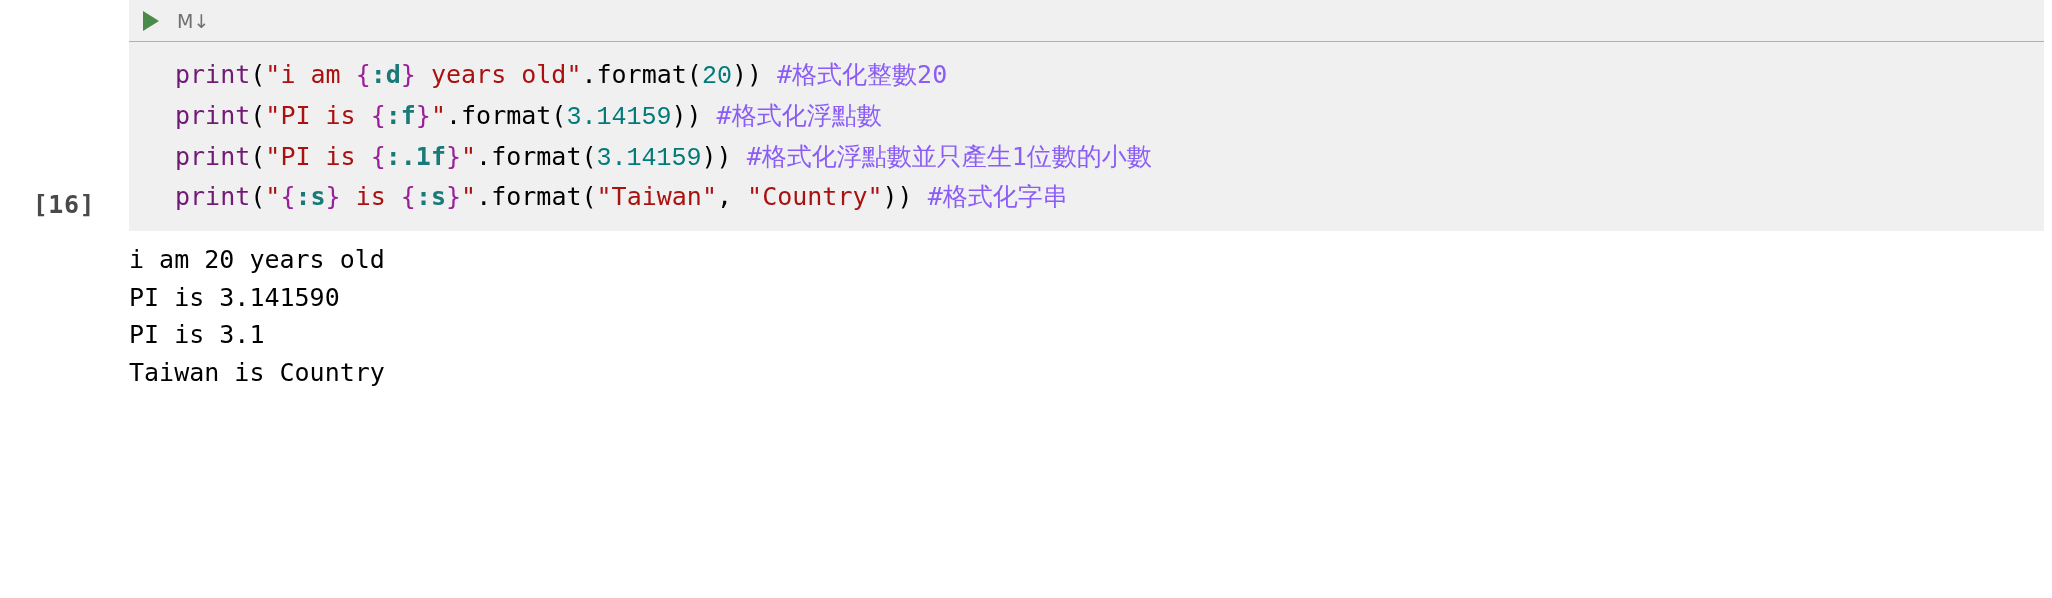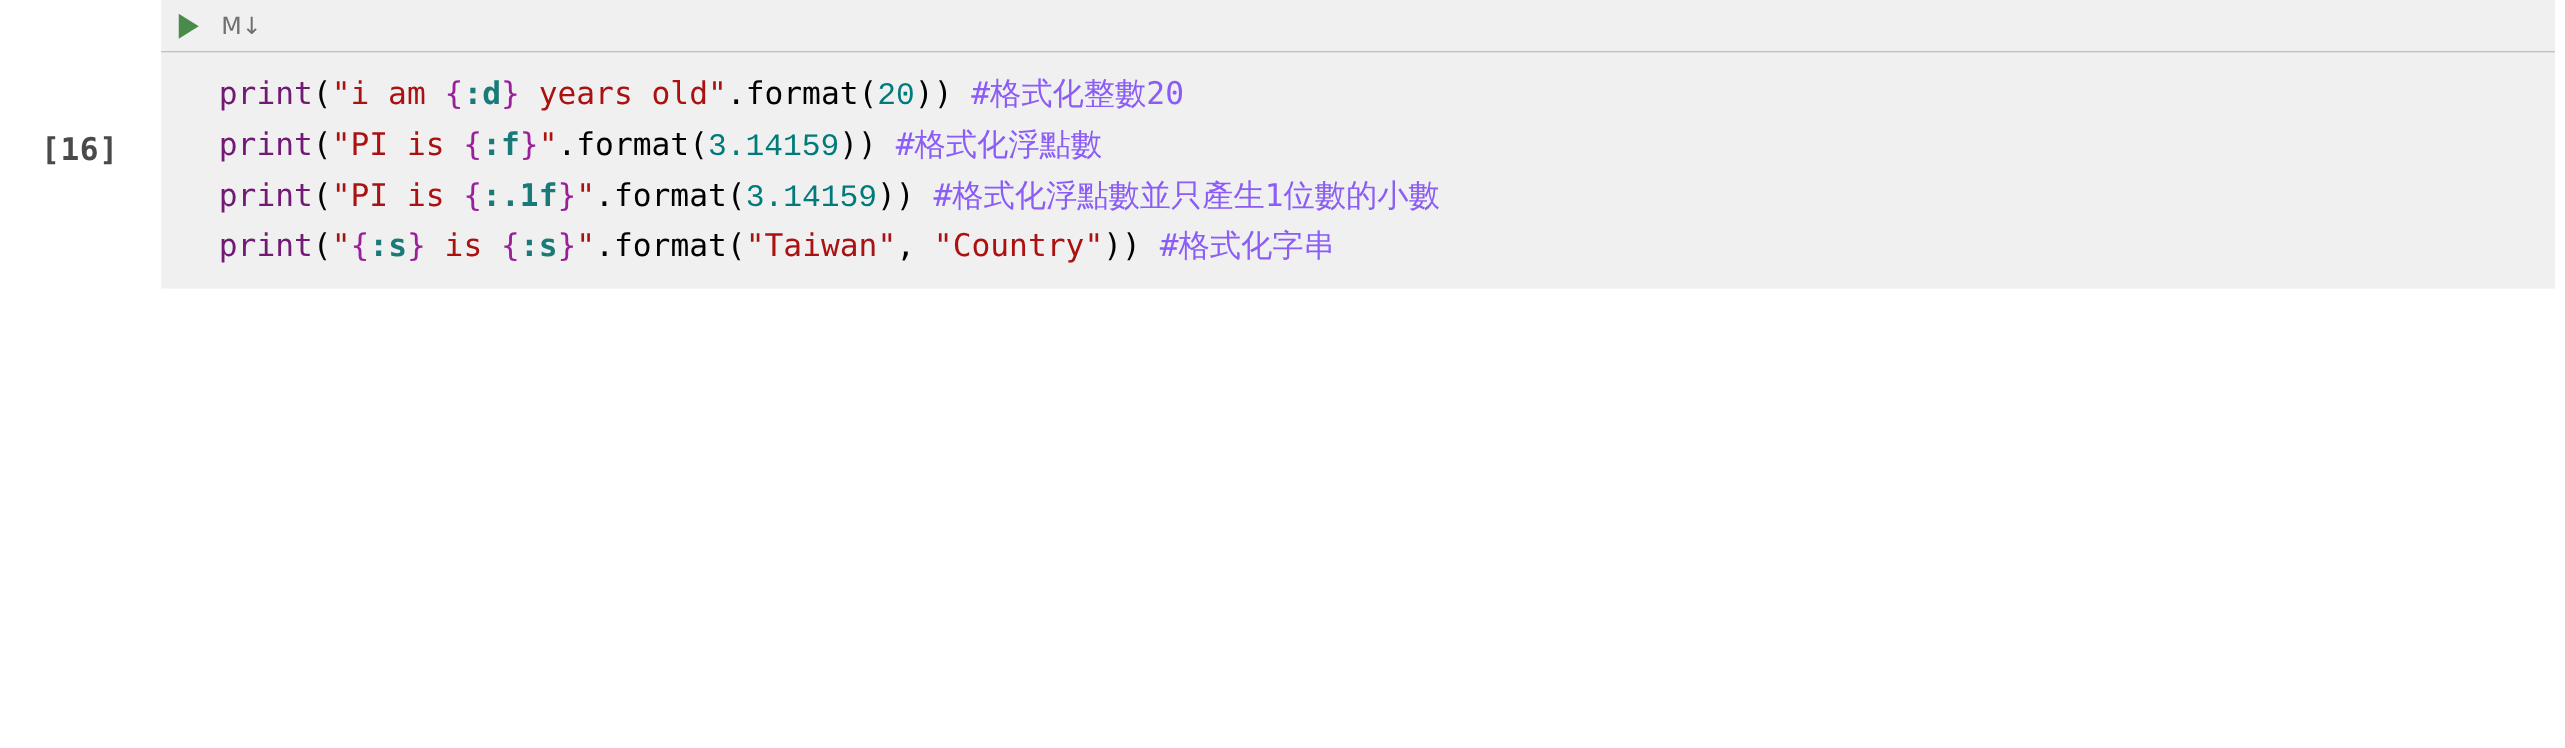--- a/index.html
+++ b/index.html
@@ -89,14 +89,18 @@
 <div class="cell">
   <div class="prompt-area">
     <span class="prompt-label">[16]</span>
   </div>
   <div class="cell-main">
     <div class="toolbar">
       <div class="run-icon"></div>
       <span class="md-label">M↓</span>
     </div>
     <div class="code-area"><span class="code-line"><span class="tok-func">print</span><span class="tok-paren">(</span><span class="tok-str">"i am </span><span class="tok-fmt">{</span><span class="tok-fmt-inner">:d</span><span class="tok-fmt">}</span><span class="tok-str"> years old"</span><span class="tok-method">.format(</span><span class="tok-num">20</span><span class="tok-paren">)) </span><span class="tok-comment">#格式化整數20</span></span><span class="code-line"><span class="tok-func">print</span><span class="tok-paren">(</span><span class="tok-str">"PI is </span><span class="tok-fmt">{</span><span class="tok-fmt-inner">:f</span><span class="tok-fmt">}</span><span class="tok-str">"</span><span class="tok-method">.format(</span><span class="tok-num">3.14159</span><span class="tok-paren">)) </span><span class="tok-comment">#格式化浮點數</span></span><span class="code-line"><span class="tok-func">print</span><span class="tok-paren">(</span><span class="tok-str">"PI is </span><span class="tok-fmt">{</span><span class="tok-fmt-inner">:.1f</span><span class="tok-fmt">}</span><span class="tok-str">"</span><span class="tok-method">.format(</span><span class="tok-num">3.14159</span><span class="tok-paren">)) </span><span class="tok-comment">#格式化浮點數並只產生1位數的小數</span></span><span class="code-line"><span class="tok-func">print</span><span class="tok-paren">(</span><span class="tok-str">"</span><span class="tok-fmt">{</span><span class="tok-fmt-inner">:s</span><span class="tok-fmt">}</span><span class="tok-str"> is </span><span class="tok-fmt">{</span><span class="tok-fmt-inner">:s</span><span class="tok-fmt">}</span><span class="tok-str">"</span><span class="tok-method">.format(</span><span class="tok-str">"Taiwan"</span><span class="tok-paren">, </span><span class="tok-str">"Country"</span><span class="tok-paren">)) </span><span class="tok-comment">#格式化字串</span></span></div>
+    <div class="output-area"><span>i am 20 years old</span>
+<span>PI is 3.141590</span>
+<span>PI is 3.1</span>
+<span>Taiwan is Country</span></div>
   </div>
 </div>
 
 </body></html>

